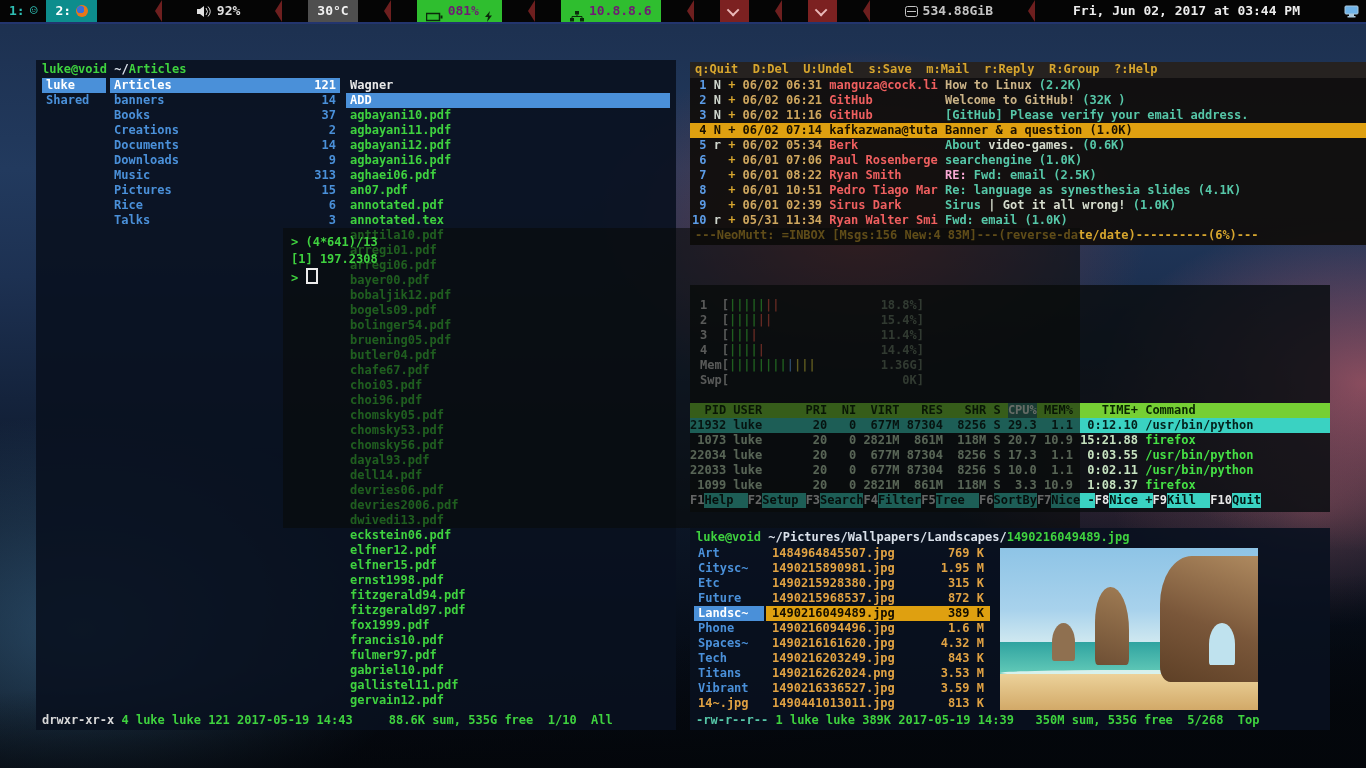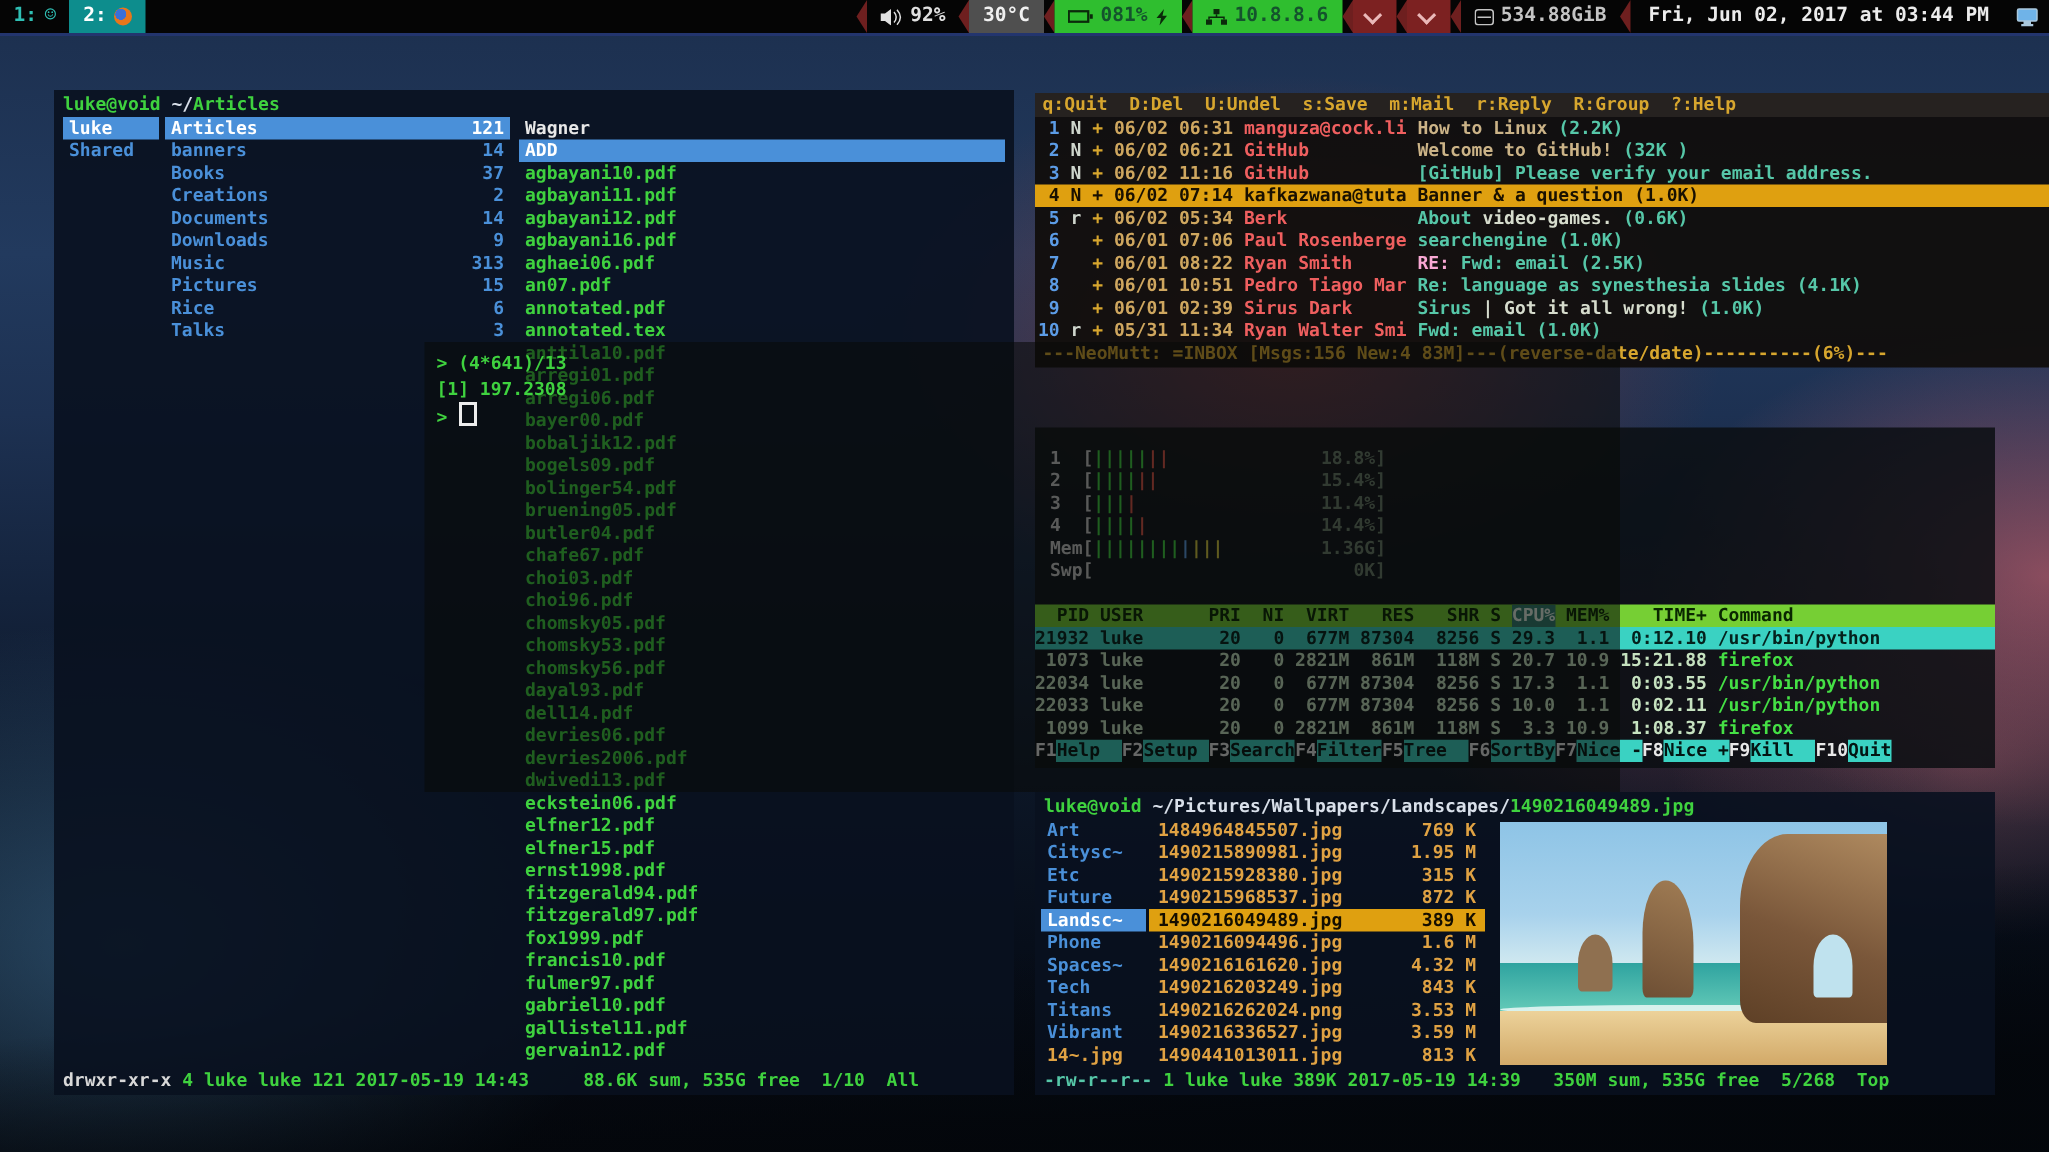--- a/index.html
+++ b/index.html
@@ -17,25 +17,25 @@
       linear-gradient(180deg,#1c2f4e 0%,#223a5e 22%,#1d3152 36%,#14233c 52%,#0c1626 68%,#070e1a 82%,#05080f 100%);}
   
   .topbar{position:absolute;left:0;top:0;width:1366px;height:24px;background:#050505;
     display:flex;align-items:stretch;box-sizing:border-box;border-bottom:2px solid #23356e;
     font:bold 13px/22px "DejaVu Sans Mono",monospace;color:#ddd;}
   .ws{display:flex;align-items:center;gap:5px;padding:0 9px;color:#2fbfb4;}
   .ws.active{background:#0d8d8d;color:#fff;}
   .icon-smiley::before{content:"☺";font-size:13px;}
   .icon-firefox{display:inline-block;width:12px;height:12px;border-radius:50%;
     background:radial-gradient(circle at 38% 38%, #3a6fd8 0 34%, #e8761a 36% 100%);}
-  .bar-right{margin-left:auto;display:flex;align-items:stretch;}
+  .bar-right{margin-left:auto;display:flex;align-items:stretch;gap:26px;}
   .seg{display:flex;align-items:center;gap:5px;padding:0 9px;white-space:nowrap;}
   .seg-vol{color:#e0e0e0;}
   .seg-temp{background:#4f4f4f;color:#f0f0f0;}
-  .seg-green{background:#2fbe2f;color:#14532d;}
+  .seg-green{background:#2fbe2f;color:#701a75;align-items:flex-end;}
   .seg-chev{background:#7c2121;padding:0 10px;}
   .seg-disk{color:#c4c4c4;}
   .seg-clock{color:#ececec;padding:0 12px;}
   .sep{align-self:center;width:0;height:0;border-top:11px solid transparent;
        border-bottom:11px solid transparent;border-right:7px solid #6e1f1f;}
   .chev-glyph{display:inline-block;width:7px;height:7px;border-left:2px solid #eab8b8;
        border-bottom:2px solid #eab8b8;transform:rotate(-45deg) translateY(-2px);}
   .tray{display:flex;align-items:center;padding:0 6px;}
   
   .win{position:absolute;box-sizing:border-box;font:bold 12px/15px "DejaVu Sans Mono",monospace;}

